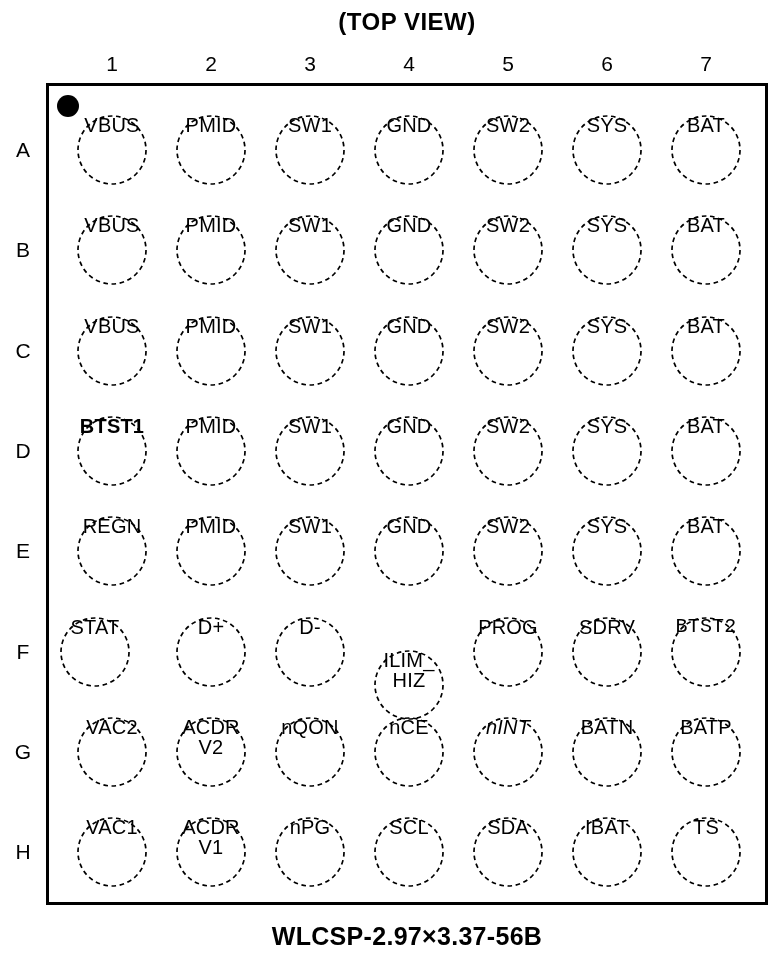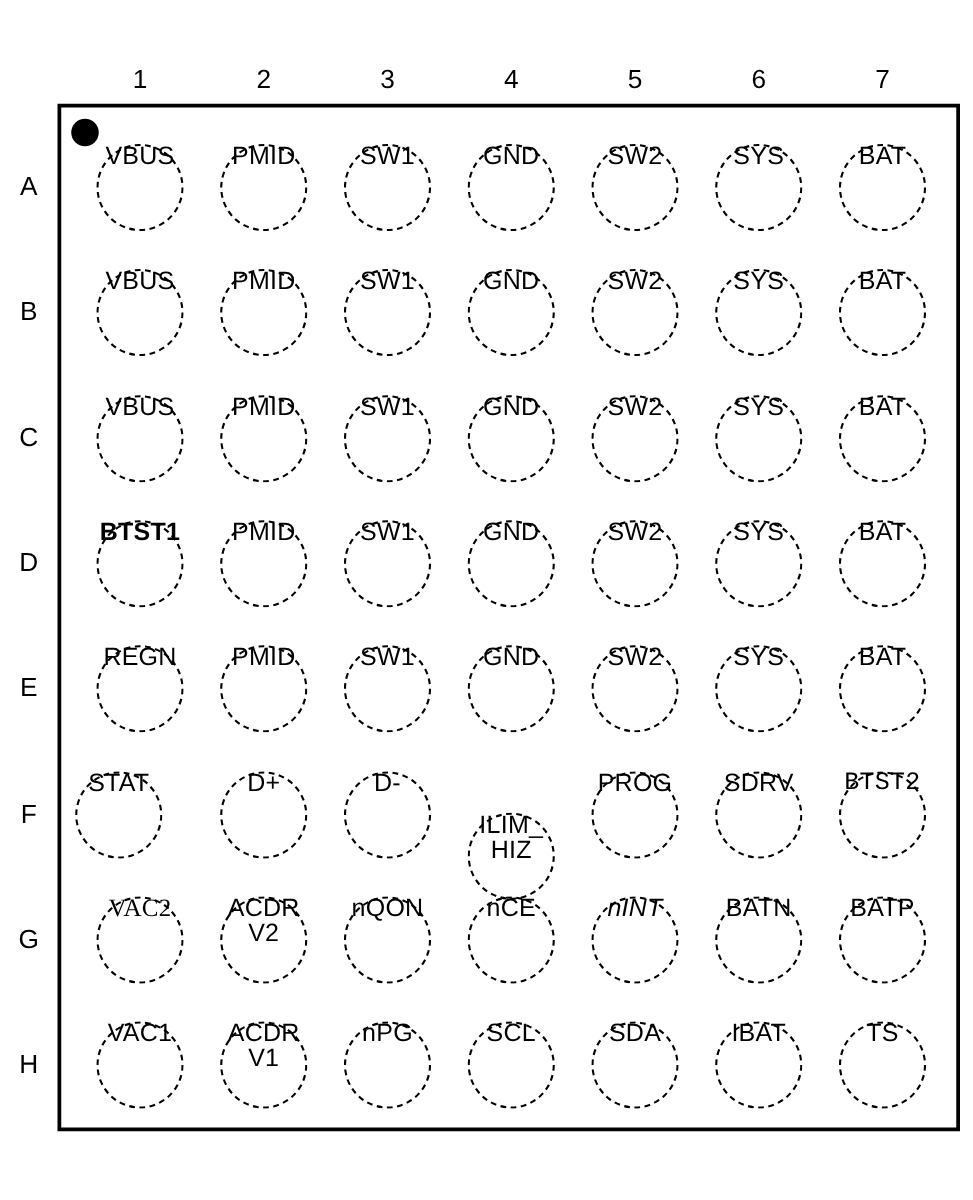--- a/index.html
+++ b/index.html
@@ -94,20 +94,21 @@
     text-align: center;
     font-size: 25px;
     font-weight: bold;
     letter-spacing: 0.3px;
   }
 </style>
 </head>
 <body>
 
 <div class="page">
+  <div class="title">(TOP VIEW)</div>
   <div id="col-headers">
       <div class="col-header" style="left: 77px;">1</div>
       <div class="col-header" style="left: 176px;">2</div>
       <div class="col-header" style="left: 275px;">3</div>
       <div class="col-header" style="left: 374px;">4</div>
       <div class="col-header" style="left: 473px;">5</div>
       <div class="col-header" style="left: 572px;">6</div>
       <div class="col-header" style="left: 671px;">7</div>
     </div>
   <div id="row-labels">
@@ -369,21 +370,21 @@
           <circle cx="35" cy="35" r="34" fill="none" stroke="#000000" stroke-width="1.7" stroke-dasharray="4.6 3.6"></circle>
         </svg>
         <span class="pin-label">SDRV</span>
       </div>
       <div class="pin" style="left: 671px; top: 616.5px; font-family: Liberation Mono, monospace;">
         <svg viewBox="0 0 70 70">
           <circle cx="35" cy="35" r="34" fill="none" stroke="#000000" stroke-width="1.7" stroke-dasharray="4.6 3.6"></circle>
         </svg>
         <span class="pin-label">BTST2</span>
       </div>
-      <div class="pin" style="left: 77px; top: 716.8px; font-family: Liberation Serif, serif;">
+      <div class="pin" style="left: 77px; top: 716.8px;">
         <svg viewBox="0 0 70 70">
           <circle cx="35" cy="35" r="34" fill="none" stroke="#000000" stroke-width="1.7" stroke-dasharray="4.6 3.6"></circle>
         </svg>
         <span class="pin-label">VAC2</span>
       </div>
       <div class="pin" style="left: 176px; top: 716.8px;">
         <svg viewBox="0 0 70 70">
           <circle cx="35" cy="35" r="34" fill="none" stroke="#000000" stroke-width="1.7" stroke-dasharray="4.6 3.6"></circle>
         </svg>
         <span class="pin-label">ACDR
@@ -456,13 +457,14 @@
         </svg>
         <span class="pin-label">IBAT</span>
       </div>
       <div class="pin" style="left: 671px; top: 817.1px;">
         <svg viewBox="0 0 70 70">
           <circle cx="35" cy="35" r="34" fill="none" stroke="#000000" stroke-width="1.7" stroke-dasharray="4.6 3.6"></circle>
         </svg>
         <span class="pin-label">TS</span>
       </div>
     </div>
+  <div class="package-label">WLCSP-2.97×3.37-56B</div>
 </div>
 
 </body></html>

